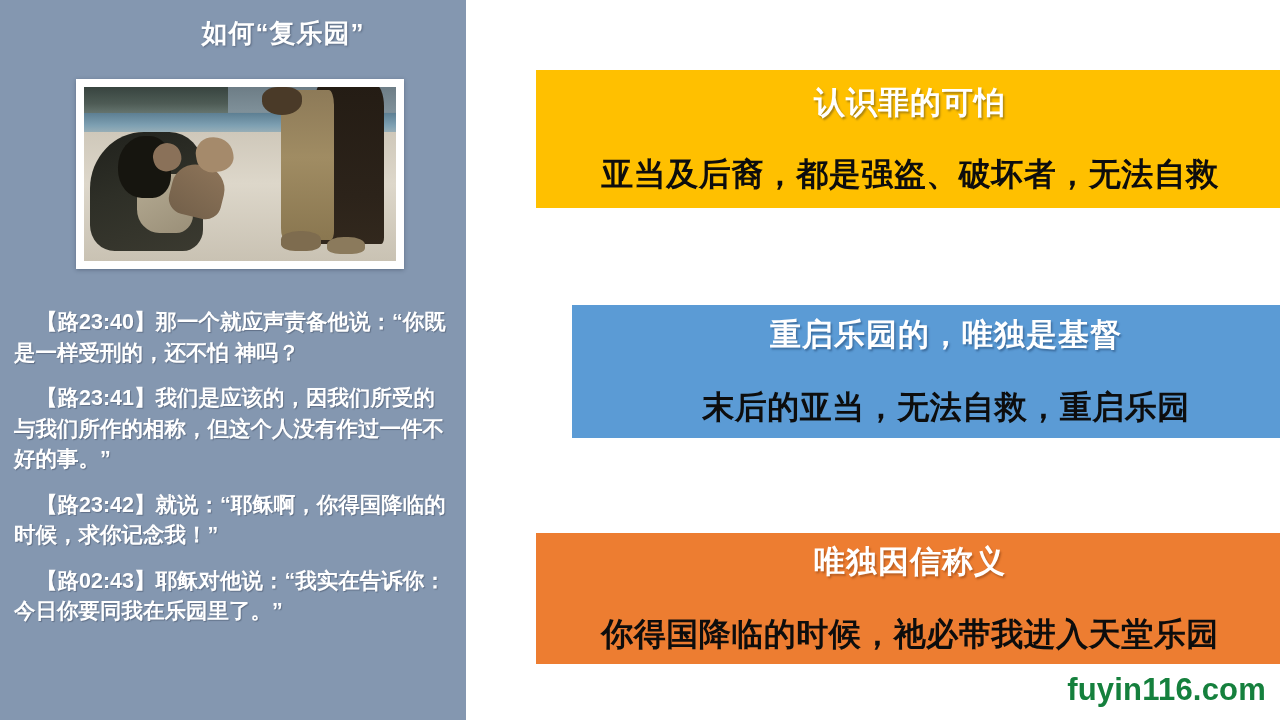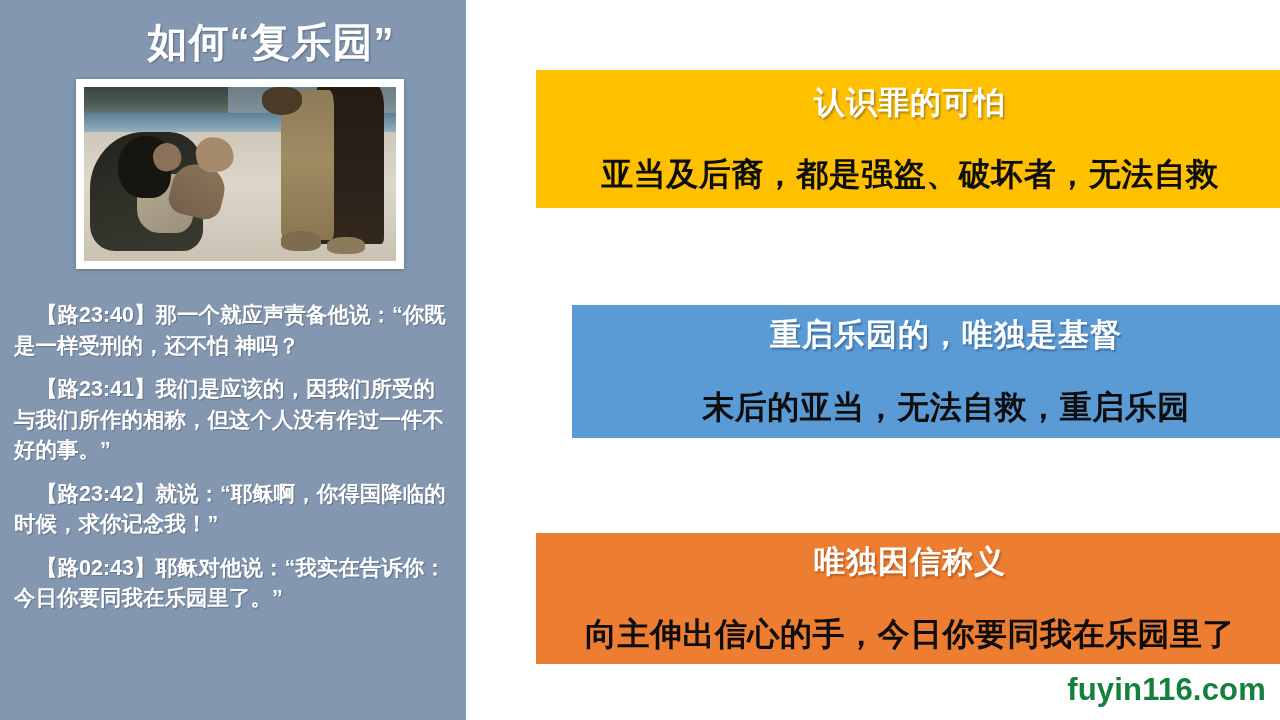--- a/index.html
+++ b/index.html
@@ -27,26 +27,26 @@
     left: 0;
     top: 0;
     width: 466px;
     height: 720px;
     background: #8497b0;
     box-sizing: border-box;
   }
 
   #sidebar-title {
     position: absolute;
-    left: 4px;
+    left: 16px;
     top: 18px;
     width: 466px;
     text-align: center;
     color: #ffffff;
-    font-size: 40px;
+    font-size: 26px;
     font-weight: bold;
     letter-spacing: 1px;
     line-height: 1.2;
     text-shadow: 1px 1px 2px rgba(40,50,70,0.45);
     padding-left: 34px;
   }
 
   #sidebar-photo-frame {
     position: absolute;
     left: 76px;
@@ -213,21 +213,21 @@
     top: 292px;
     width: 440px;
     color: #ffffff;
     font-size: 21.5px;
     font-weight: bold;
     line-height: 1.42;
     text-indent: 22px;
     text-shadow: 1px 1px 1px rgba(45,55,75,0.40);
   }
   .verse {
-    margin: 8px 0 13px 0;
+    margin: 15px 0 13px 0;
   }
   .verse:last-child { margin-bottom: 0; }
 
   
   .panel {
     position: absolute;
     left: 536px;
     width: 748px;
     box-sizing: border-box;
     text-align: center;
@@ -314,18 +314,18 @@
     <div class="panel-subtitle">亚当及后裔，都是强盗、破坏者，无法自救</div>
   </div>
 
   <div class="panel" id="panel-2" style="background: rgb(91, 155, 213); margin-left: 36px;">
     <div class="panel-title">重启乐园的，唯独是基督</div>
     <div class="panel-subtitle">末后的亚当，无法自救，重启乐园</div>
   </div>
 
   <div class="panel" id="panel-3" style="background: rgb(237, 125, 49); font-family: Liberation Serif, serif;">
     <div class="panel-title">唯独因信称义</div>
-    <div class="panel-subtitle">向主伸出信心的手，今日你要同我在乐园里了</div>
+    <div class="panel-subtitle">你得国降临的时候，祂必带我进入天堂乐园</div>
   </div>
 
   <div id="watermark">fuyin116.com</div>
 
 </div>
 
 </body></html>

